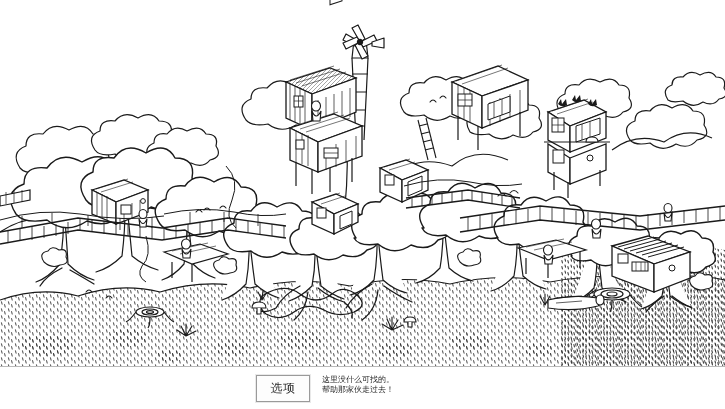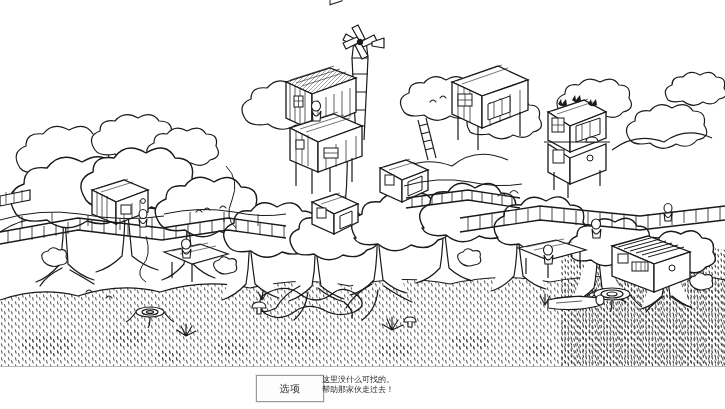--- a/index.html
+++ b/index.html
@@ -20,26 +20,26 @@
     background:#ffffff;
     border-top:1px solid #b9b9b9;
     box-sizing:border-box;
   }
   .dialog-inner{
     position:absolute;left:0;top:0;width:725px;height:42px;
     display:flex;align-items:center;
   }
   .options-button{
     position:absolute;left:256px;top:375px;
-    width:68px;height:27px;
+    width:54px;height:27px;
     background:#fdfdfd;
     border:1px solid #9a9a9a;
     box-shadow:0 0 0 1px #e9e9e9;
     display:flex;align-items:center;justify-content:center;
-    font-size:10px;color:#2b2b2b;letter-spacing:.5px;
+    font-size:12px;color:#2b2b2b;letter-spacing:.5px;
     cursor:pointer;
     box-sizing:border-box;
   }
   .narration{
     position:absolute;left:322px;top:375px;
     width:330px;
     font-size:8px;line-height:10px;color:#1d1d1d;
   }
   .narration .line{display:block;white-space:nowrap;}
 </style>

